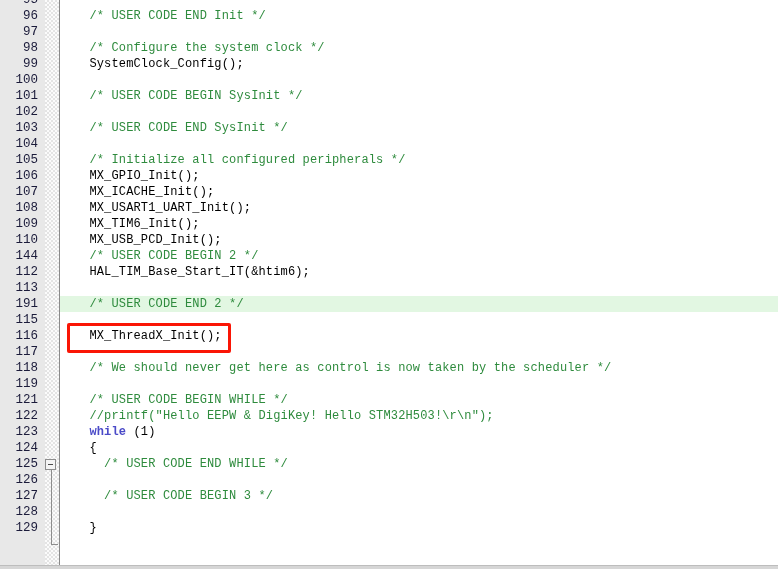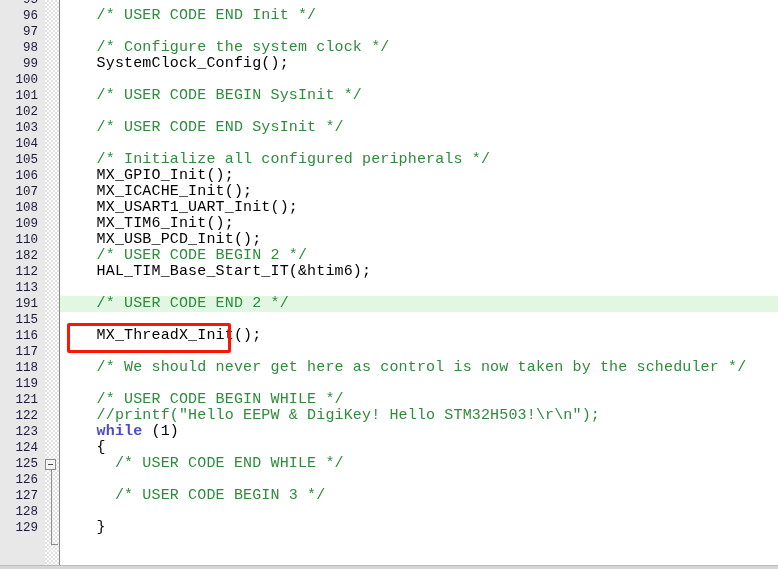--- a/index.html
+++ b/index.html
@@ -96,21 +96,21 @@
     width: 38px;
     text-align: right;
     font-size: 12.5px;
     color: #1b1b3a;
     letter-spacing: 0px;
   }
   .code {
     position: absolute;
     left: 60px;
     top: 0;
-    font-size: 15px;
+    font-size: 12px;
     color: #000000;
     letter-spacing: 0.15px;
   }
 
   
   .tok-comment { color: #2e8b3d; }
   .tok-keyword { color: #4b4bc8; font-weight: bold; }
   .tok-plain   { color: #000000; margin-top: 9px; }
 
   
@@ -191,21 +191,21 @@
       <div class="line"><span class="lineno">101</span><span class="code"><span class="tok-comment">    /* USER CODE BEGIN SysInit */</span></span></div>
       <div class="line"><span class="lineno">102</span><span class="code"></span></div>
       <div class="line"><span class="lineno">103</span><span class="code"><span class="tok-comment">    /* USER CODE END SysInit */</span></span></div>
       <div class="line"><span class="lineno">104</span><span class="code"></span></div>
       <div class="line"><span class="lineno">105</span><span class="code"><span class="tok-comment">    /* Initialize all configured peripherals */</span></span></div>
       <div class="line"><span class="lineno">106</span><span class="code"><span class="tok-plain">    MX_GPIO_Init();</span></span></div>
       <div class="line"><span class="lineno">107</span><span class="code"><span class="tok-plain">    MX_ICACHE_Init();</span></span></div>
       <div class="line"><span class="lineno">108</span><span class="code"><span class="tok-plain">    MX_USART1_UART_Init();</span></span></div>
       <div class="line"><span class="lineno">109</span><span class="code"><span class="tok-plain">    MX_TIM6_Init();</span></span></div>
       <div class="line"><span class="lineno">110</span><span class="code"><span class="tok-plain">    MX_USB_PCD_Init();</span></span></div>
-      <div class="line"><span class="lineno">182</span><span class="code"><span class="tok-comment">    /* USER CODE BEGIN 2 */</span></span></div>
+      <div class="line"><span class="lineno">144</span><span class="code"><span class="tok-comment">    /* USER CODE BEGIN 2 */</span></span></div>
       <div class="line"><span class="lineno">112</span><span class="code"><span class="tok-plain">    HAL_TIM_Base_Start_IT(&amp;htim6);</span></span></div>
       <div class="line"><span class="lineno">113</span><span class="code"></span></div>
       <div class="line highlight"><div class="line-hl"></div><span class="lineno">191</span><span class="code"><span class="tok-comment">    /* USER CODE END 2 */</span></span></div>
       <div class="line"><span class="lineno">115</span><span class="code"></span></div>
       <div class="line"><span class="lineno">116</span><span class="code"><span class="tok-plain">    MX_ThreadX_Init();</span></span></div>
       <div class="line"><span class="lineno">117</span><span class="code"></span></div>
       <div class="line"><span class="lineno">118</span><span class="code"><span class="tok-comment">    /* We should never get here as control is now taken by the scheduler */</span></span></div>
       <div class="line"><span class="lineno">119</span><span class="code"></span></div>
       <div class="line"><span class="lineno">121</span><span class="code"><span class="tok-comment">    /* USER CODE BEGIN WHILE */</span></span></div>
       <div class="line"><span class="lineno">122</span><span class="code"><span class="tok-comment">    //printf("Hello EEPW &amp; DigiKey! Hello STM32H503!\r\n");</span></span></div>

